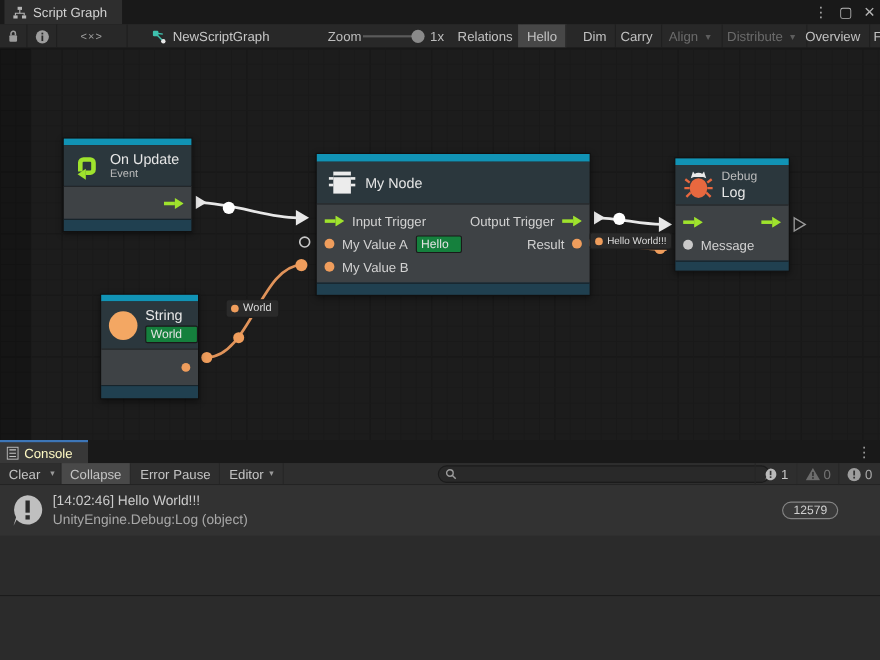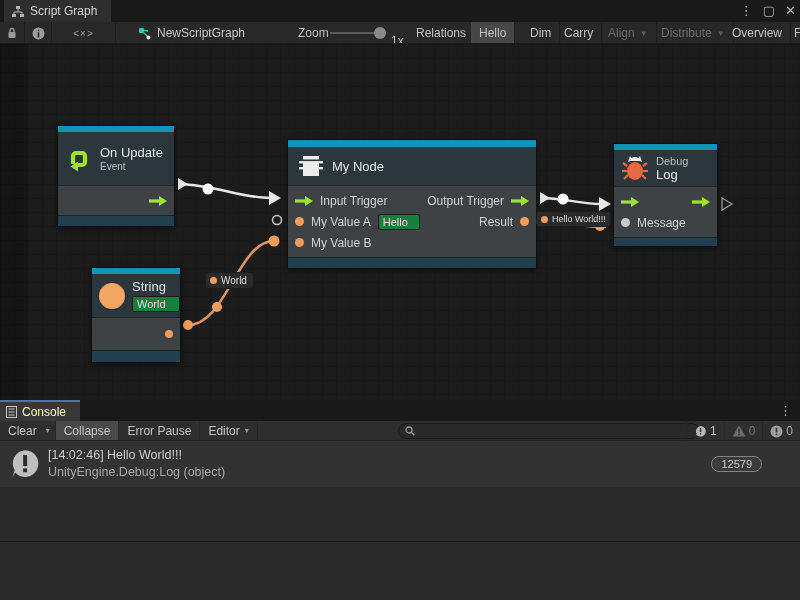--- a/index.html
+++ b/index.html
@@ -28,21 +28,21 @@
     position:absolute; top:0; height:22px; display:flex; align-items:center; justify-content:center;
     padding:0 8px; color:#c2c2c2; border-right:1px solid #1f1f1f; font-size:12px; white-space:nowrap;
   }
   .tbtn.active { background:#474747; }
   .tbtn.disabled { color:#6b6b6b; }
   .caret { font-size:8px; margin-left:5px; color:#9a9a9a; }
   .tbtn.disabled .caret { color:#5d5d5d; }
   .zoom-track { position:absolute; top:10px; left:330px; width:50px; height:2px; background:#5a5a5a; }
   .zoom-handle { position:absolute; top:5px; left:374px; width:12px; height:12px; border-radius:50%; background:#8a8a8a; }
   .zoom-label { position:absolute; left:298px; top:0; height:22px; line-height:22px; color:#bdbdbd; }
-  .zoom-val { position:absolute; left:391px; top:0; height:22px; line-height:22px; color:#bdbdbd;margin-top:8px; }
+  .zoom-val { position:absolute; left:391px; top:0; height:22px; line-height:22px; color:#bdbdbd; }
   .graph-name { position:absolute; left:138px; top:0; height:22px; display:flex; align-items:center; gap:6px; color:#c8c8c8; }
 
   
   .canvas {
     position:absolute; left:0; top:44px; width:800px; height:356px;
     background-color:#1c1c1c;
     background-image:
       linear-gradient(#191919 1px, transparent 1px),
       linear-gradient(90deg,#191919 1px, transparent 1px),
       linear-gradient(#141414 1px, transparent 1px),
@@ -50,21 +50,21 @@
     background-size:14px 14px,14px 14px,56px 56px,56px 56px;
     overflow:hidden;
   }
   .canvas-left-shade { position:absolute; left:0; top:0; width:28px; height:356px; background:rgba(0,0,0,0.25); }
 
   .wires { position:absolute; left:0; top:0; width:800px; height:356px; }
 
   
   .node { position:absolute; border:1px solid #101010; box-shadow:0 2px 6px rgba(0,0,0,.45); }
   .node .accent { height:6px; background:#1193b5; }
-  .node .nheader { background:#2b373d; display:flex; align-items:center; padding:13px 8px; gap:8px; }
+  .node .nheader { background:#2b373d; display:flex; align-items:center; padding:5px 8px; gap:8px; }
   .node .nbody { background:#3e4245; border-top:1px solid #23272a; padding:4px 0; }
   .node .nfooter { height:11px; background:#204050; border-top:1px solid #17242b; }
   .ntitle { color:#e6e6e6; font-size:13px; }
   .nsub { color:#bdbdbd; font-size:10px; margin-top:1px; }
   .port-row { display:flex; align-items:center; height:21px; padding:0 7px; gap:7px; }
   .port-label { color:#d2d2d2; font-size:12px; white-space:nowrap; }
   .spacer { flex:1; }
   .dot { width:9px; height:9px; border-radius:50%; background:#ef9d5c; flex:0 0 auto; }
   .dot.gray { background:#c9c9c9; }
   .inline-field {

